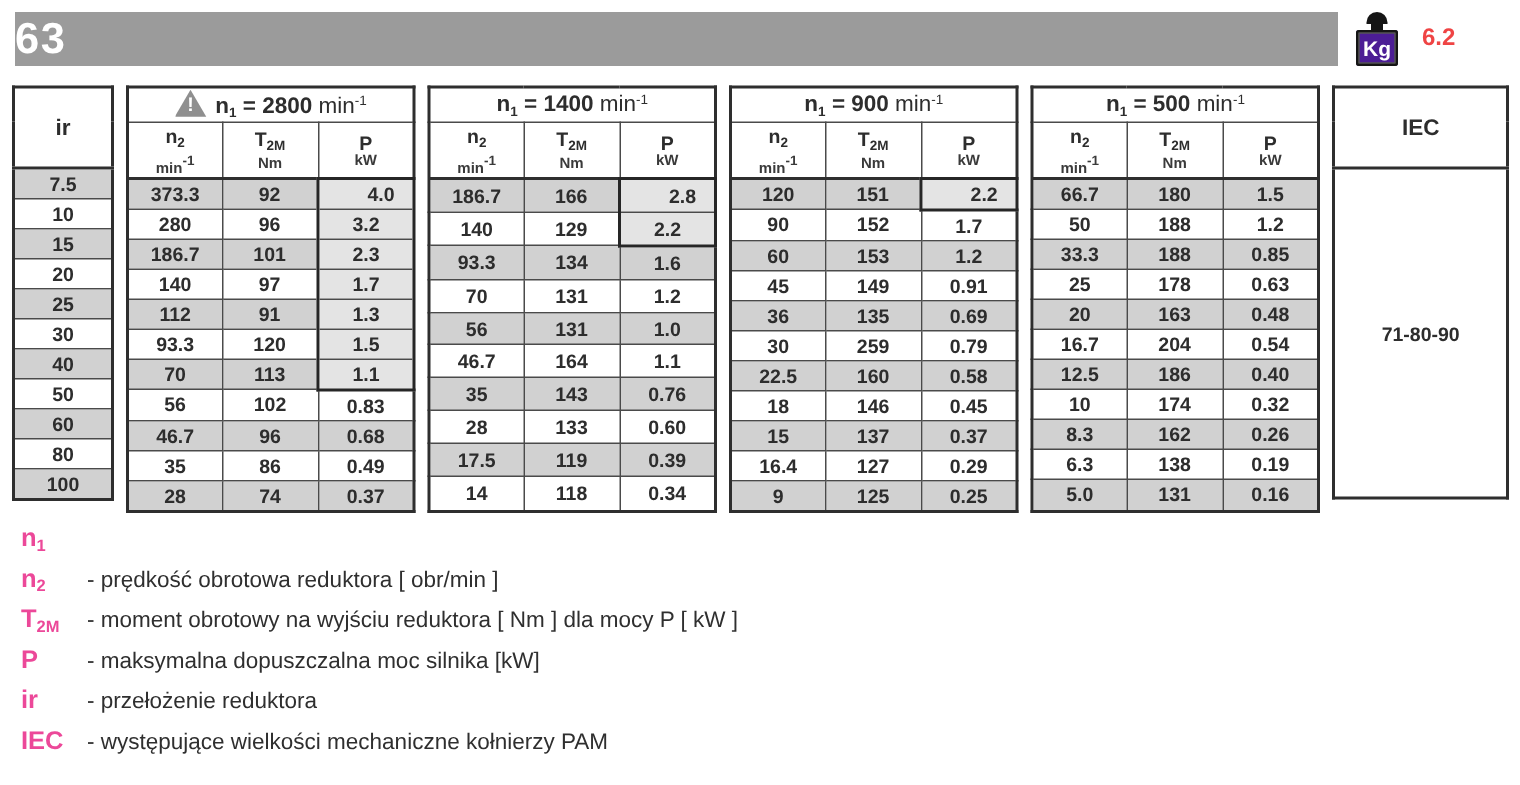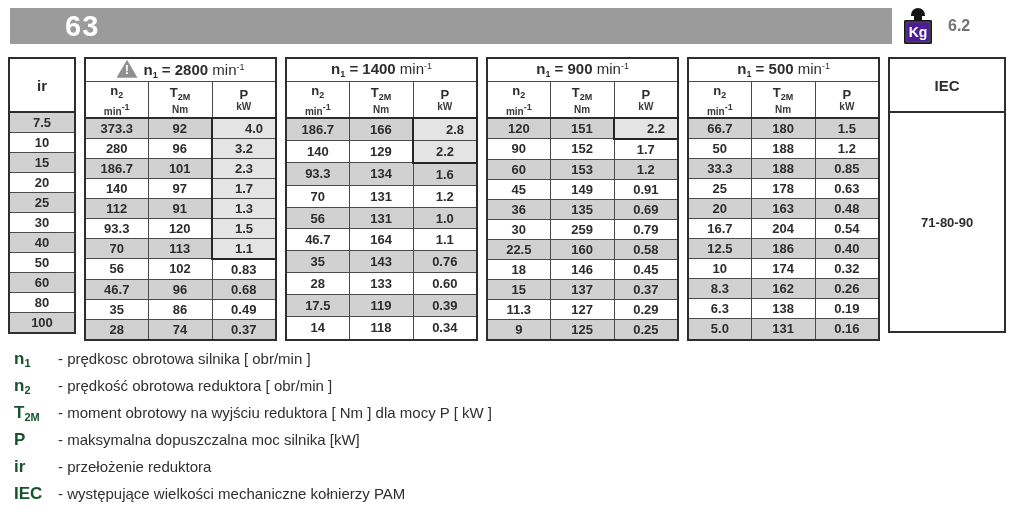--- a/index.html
+++ b/index.html
@@ -2,30 +2,30 @@
 <html><head>
 <meta charset="utf-8">
 <style>
   html,body{margin:0;padding:0;background:#ffffff;}
   body{font-family:"Liberation Sans","DejaVu Sans",sans-serif;}
   .page{position:relative;width:1013px;height:523px;background:#fff;overflow:hidden;}
 
   
   .header-bar{position:absolute;left:10px;top:8px;width:882px;height:36px;background:#9b9b9b;
               display:flex;align-items:center;}
-  .model{color:#fff;font-size:29px;font-weight:bold;margin-left:55px;letter-spacing:1px;}
+  .model{color:#fff;font-size:29px;font-weight:bold;letter-spacing:1px;}
 
   .kg-icon{position:absolute;left:903px;top:8px;width:30px;height:38px;}
   .kg-knob{position:absolute;left:8px;top:0;width:14px;height:8px;background:#151515;
            border-radius:7px 7px 0 0;}
   .kg-neck{position:absolute;left:11px;top:8px;width:8px;height:4px;background:#151515;}
   .kg-body{position:absolute;left:1px;top:12px;width:28px;height:24px;background:#4c1d95;
            color:#fff;font-size:14px;font-weight:bold;display:flex;align-items:center;
            justify-content:center;border-radius:2px;box-shadow:inset 0 0 0 1.5px #151515, inset 0 0 0 2.5px #555;}
-  .weight-value{position:absolute;left:948px;top:17px;font-size:16px;font-weight:bold;color:#737373;}
+  .weight-value{position:absolute;left:948px;top:17px;font-size:16px;font-weight:bold;color:#ef4444;}
 
   
   .spec{position:absolute;left:8px;top:57px;display:flex;align-items:flex-start;}
   table.t{border-collapse:collapse;table-layout:fixed;background:#fff;}
   table.t{border:2px solid #2e2e2e;}
   .t th,.t td{border:1px solid #4a4a4a;padding:0;text-align:center;vertical-align:middle;
               color:#2d2d2d;overflow:hidden;white-space:nowrap;}
   .t thead{border-bottom:2px solid #2e2e2e;}
   .t td{height:19px;font-size:13px;font-weight:bold;}
   .t tbody tr:nth-child(odd) td{background:#d1d1d1;}
@@ -54,21 +54,21 @@
                    text-align:center;line-height:16px;}
 
   
   td.p-box{background:#e4e4e4 !important;border-left:2px solid #262626;border-right:2px solid #262626;}
   td.p-box-first{border-top:2px solid #262626;padding-left:20px;}
   td.p-box-last{border-bottom:2px solid #262626;}
 
   
   .legend{position:absolute;left:14px;top:349px;width:990px;}
   .legend-row{display:flex;align-items:baseline;height:27px;}
-  .legend-sym{width:44px;flex:none;font-weight:bold;font-size:17px;color:#14532d;}
+  .legend-sym{width:44px;flex:none;font-weight:bold;font-size:17px;color:#ec4899;}
   .legend-sym sub.s{font-size:11px;}
   .legend-text{font-size:15px;color:#2f2f2f;}
 </style>
 </head>
 <body>
 
 <div class="page">
 
   <div class="header-bar">
     <span class="model">63</span>
@@ -355,21 +355,21 @@
               <td>18</td>
               <td>146</td>
               <td>0.45</td>
             </tr>
             <tr>
               <td>15</td>
               <td>137</td>
               <td>0.37</td>
             </tr>
             <tr>
-              <td>11.3</td>
+              <td>16.4</td>
               <td>127</td>
               <td>0.29</td>
             </tr>
             <tr>
               <td>9</td>
               <td>125</td>
               <td>0.25</td>
             </tr>
           </tbody>
         </table>
@@ -470,21 +470,20 @@
         <tr>
             <td style="height:218px;">71-80-90</td>
           </tr>
       </tbody>
     </table>
   </div>
 
   <div class="legend" id="legend">
       <div class="legend-row">
         <span class="legend-sym"><span>n<sub class="s">1</sub></span></span>
-        <span class="legend-text">- prędkosc obrotowa silnika [ obr/min ]</span>
       </div>
       <div class="legend-row">
         <span class="legend-sym"><span>n<sub class="s">2</sub></span></span>
         <span class="legend-text">- prędkość obrotowa reduktora [ obr/min ]</span>
       </div>
       <div class="legend-row">
         <span class="legend-sym"><span>T<sub class="s">2M</sub></span></span>
         <span class="legend-text">- moment obrotowy na wyjściu reduktora [ Nm ] dla mocy P  [ kW ]</span>
       </div>
       <div class="legend-row">

